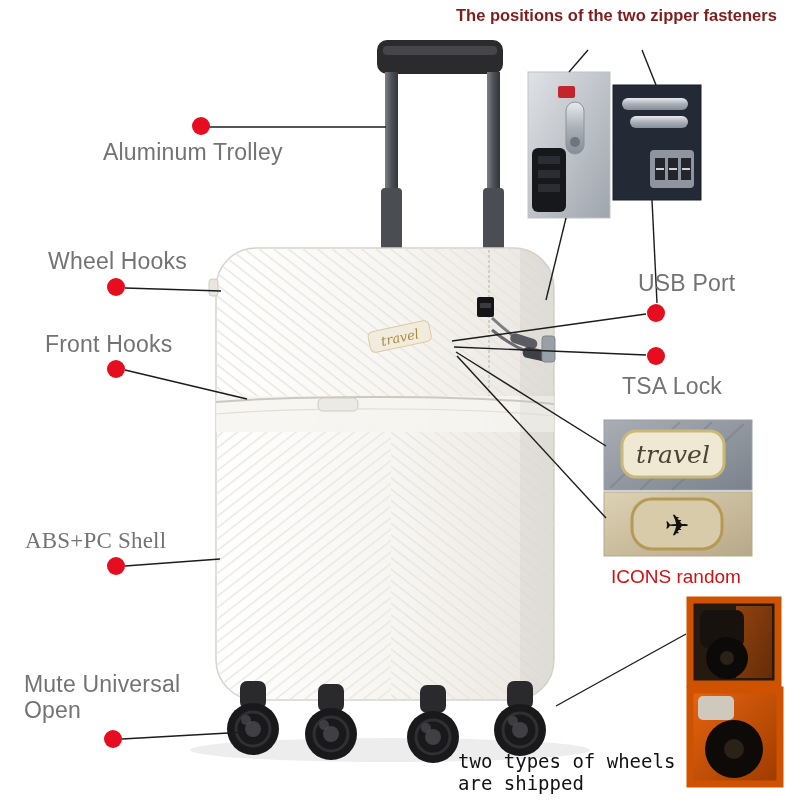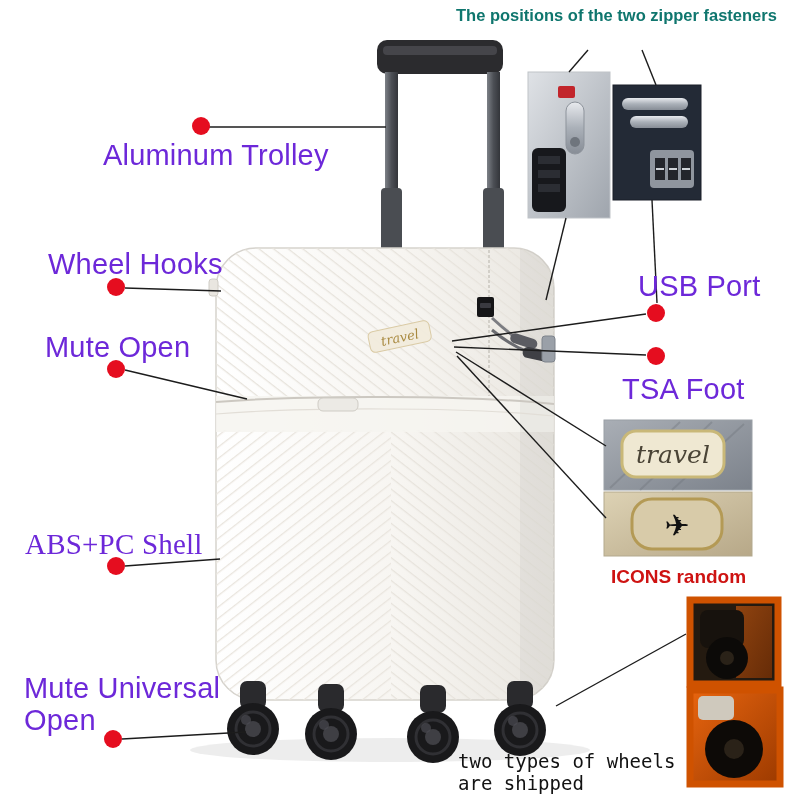--- a/index.html
+++ b/index.html
@@ -1,23 +1,23 @@
 <!DOCTYPE html>
 <html><head>
 <meta charset="utf-8">
 <style>
   * { margin:0; padding:0; box-sizing:border-box; }
   html,body { background:#ffffff; }
   body { font-family:"Liberation Sans", sans-serif; }
   .canvas { position:relative; width:800px; height:800px; background:#ffffff; overflow:hidden; }
   .scene { position:absolute; left:0; top:0; }
-  .label { position:absolute; color:#6d28d9; font-size:29px; font-weight:500; letter-spacing:0.2px; white-space:nowrap; }
+  .label { position:absolute; color:#737373; font-size:23px; font-weight:500; letter-spacing:0.2px; white-space:nowrap; }
   .label-center { text-align:left; line-height:1.12; }
-  .top-note { position:absolute; left:456px; top:5px; width:344px; font-size:16.5px; font-weight:700; color:#0f766e; line-height:1.3; }
-  .icons-random { position:absolute; left:611px; top:566px; font-size:19px; font-weight:700; color:#ce1312; white-space:nowrap; }
+  .top-note { position:absolute; left:456px; top:5px; width:344px; font-size:16.5px; font-weight:700; color:#7f1d1d; line-height:1.3; }
+  .icons-random { position:absolute; left:611px; top:566px; font-size:19px; font-weight:400; color:#ce1312; white-space:nowrap; }
   .bottom-note { position:absolute; left:458px; top:750px; width:240px; text-align:left; font-family:"DejaVu Sans Mono", monospace; font-size:19px; color:#121212; line-height:1.18; }
 </style>
 </head>
 <body>
 
 <div class="canvas">
 
   <svg class="scene" width="800" height="800" viewBox="0 0 800 800">
     <defs>
       <linearGradient id="caseGrad" x1="0" y1="0" x2="1" y2="0">
@@ -221,23 +221,23 @@
       <circle cx="113" cy="739" r="9" fill="#e50d1f"></circle>
     </g>
   </svg>
 
   <div class="top-note">
     <div>The positions of the two zipper fasteners</div>
   </div>
 
   <div class="label" style="left:103px; top:139px;">Aluminum Trolley</div>
   <div class="label" style="left:48px; top:248px;">Wheel Hooks</div>
-  <div class="label" style="left:45px; top:331px;">Mute Open</div>
+  <div class="label" style="left:45px; top:331px;">Front Hooks</div>
   <div class="label" style="left:638px; top:270px;">USB Port</div>
-  <div class="label" style="left:622px; top:373px;">TSA Foot</div>
+  <div class="label" style="left:622px; top:373px;">TSA Lock</div>
   <div class="label" style="left:25px; top:528px;font-family:Liberation Serif, serif;">ABS+PC Shell</div>
   <div class="label label-center" style="left:24px; top:672px; width:176px;">
     <div>Mute Universal</div>
     <div>Open</div>
   </div>
   <div class="icons-random">ICONS random</div>
 
   <div class="bottom-note">
     <div>two types of wheels</div>
     <div>are shipped</div>

